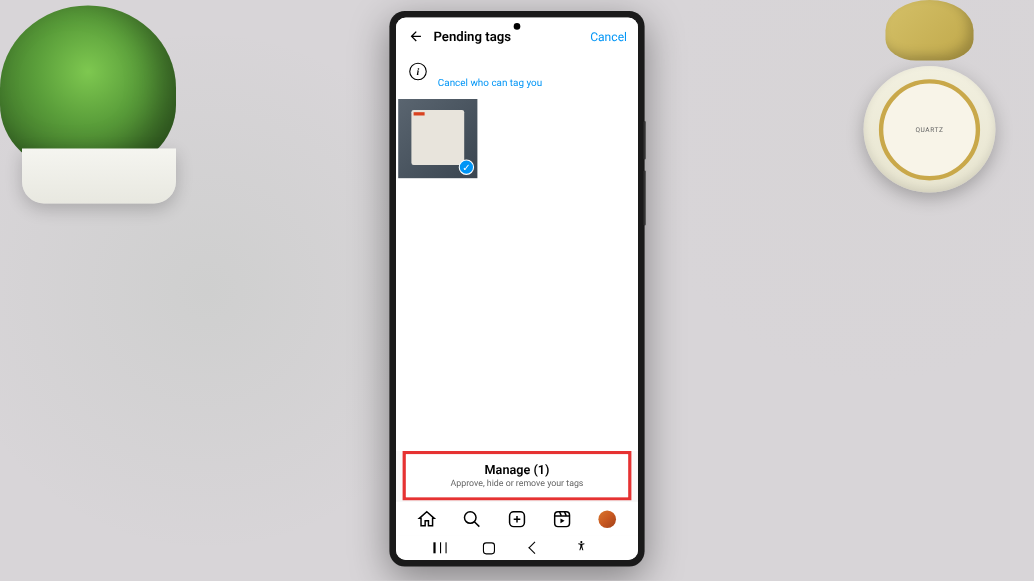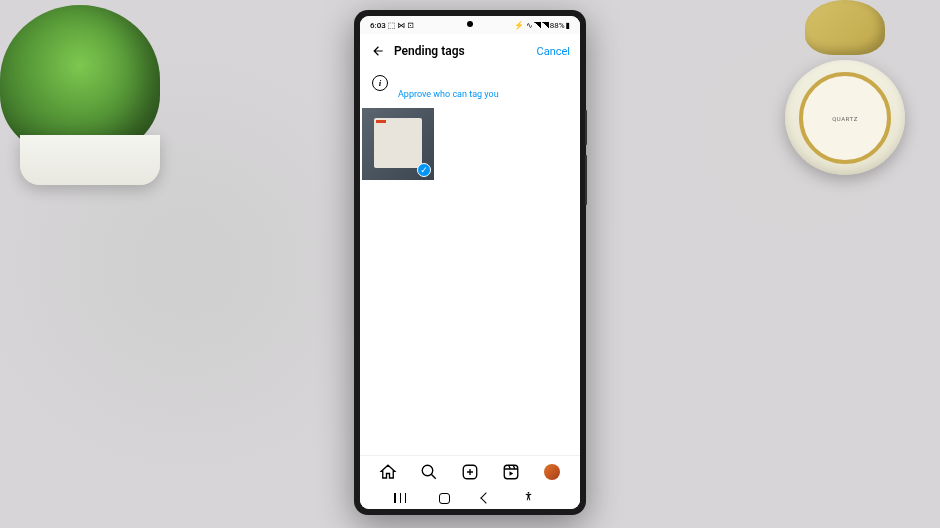--- a/index.html
+++ b/index.html
@@ -361,59 +361,52 @@
     <div class="clock-face">
       <span class="clock-label">QUARTZ</span>
     </div>
   </div>
 </div>
 
 <div class="phone">
   <div class="screen">
     <div class="camera-hole"></div>
 
-    <div class="status-bar">
-      <div class="status-left">
-        <span class="status-time">6:03</span>
-        <span>⬚ ⋈ ⊡</span>
-      </div>
-      <div class="status-right">
-        <span>⚡ ∿</span>
-        <span class="sig-icon"></span>
-        <span class="sig-icon"></span>
-        <span>88%</span>
-        <span>▮</span>
-      </div>
-    </div>
 
     <div class="app-header">
       <div class="back-arrow">
         <svg viewBox="0 0 24 24">
           <path d="M20 11H7.83l5.59-5.59L12 4l-8 8 8 8 1.41-1.41L7.83 13H20z" fill="#000"></path>
         </svg>
       </div>
       <div class="header-title">Pending tags</div>
       <div class="header-cancel">Cancel</div>
     </div>
 
     <div class="info-banner">
       <div class="info-icon">i</div>
       <div class="info-text">
         <br>
-        <span class="info-link">Approve who can tag you</span>
+        <span class="info-link">Cancel who can tag you</span>
       </div>
     </div>
 
     <div class="content">
       <div class="thumb">
         <div class="thumb-box"></div>
         <div class="thumb-check">✓</div>
       </div>
     </div>
 
+    <div class="highlight-box">
+      <div class="manage-btn">
+        <div class="manage-title">Manage (1)</div>
+        <div class="manage-sub">Approve, hide or remove your tags</div>
+      </div>
+    </div>
 
     <div class="tab-bar">
       <div class="tab-item">
         <svg viewBox="0 0 24 24">
           <path d="M12 3l9 8h-2v9h-5v-6h-4v6H5v-9H3z" fill="none" stroke="#000" stroke-width="1.8"></path>
         </svg>
       </div>
       <div class="tab-item">
         <svg viewBox="0 0 24 24">
           <circle cx="10" cy="10" r="7" fill="none" stroke="#000" stroke-width="1.8"></circle>

